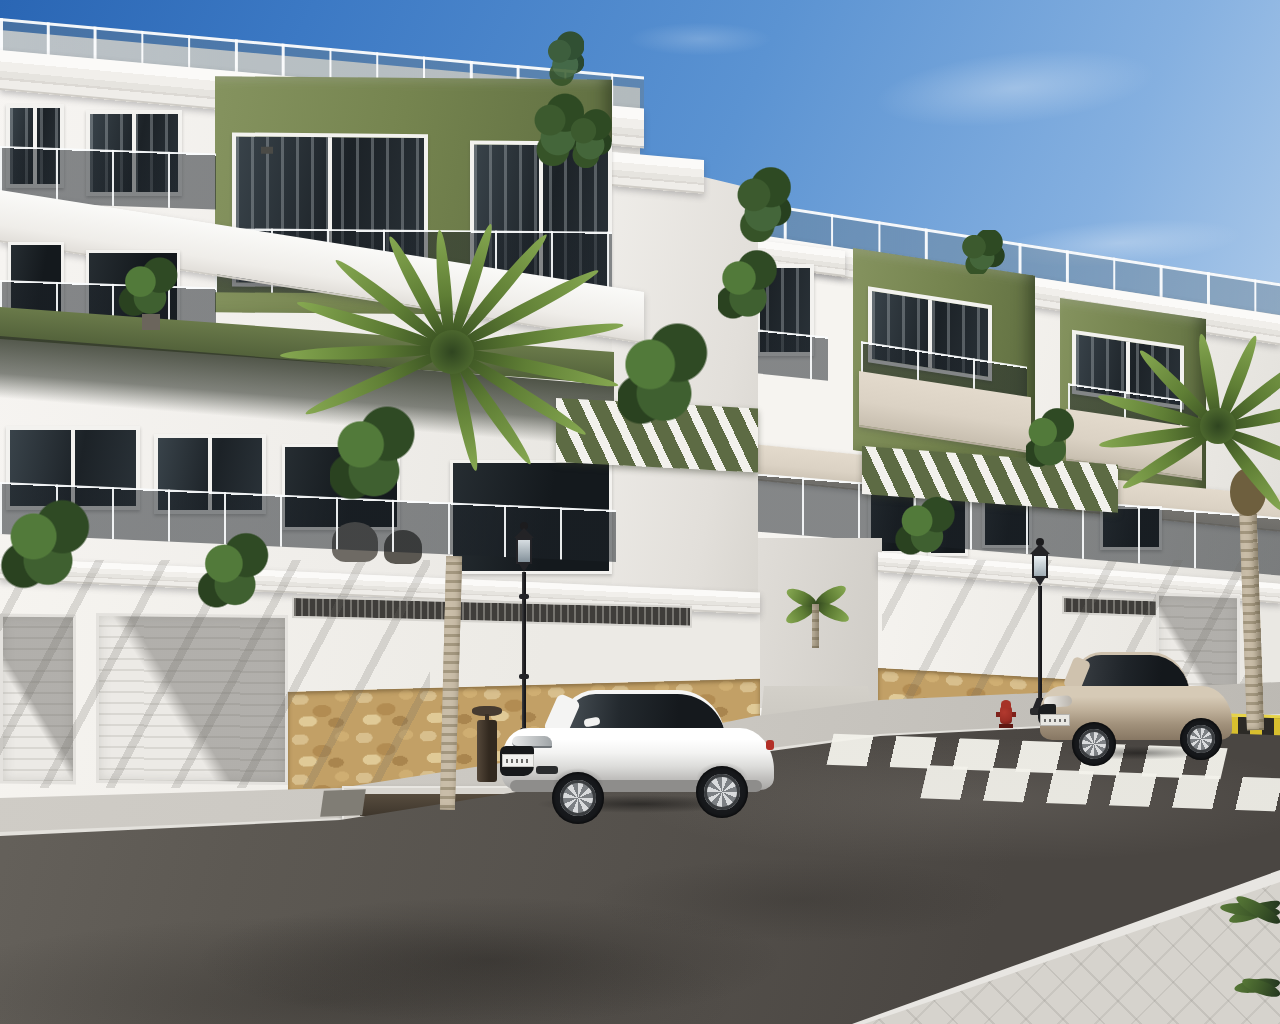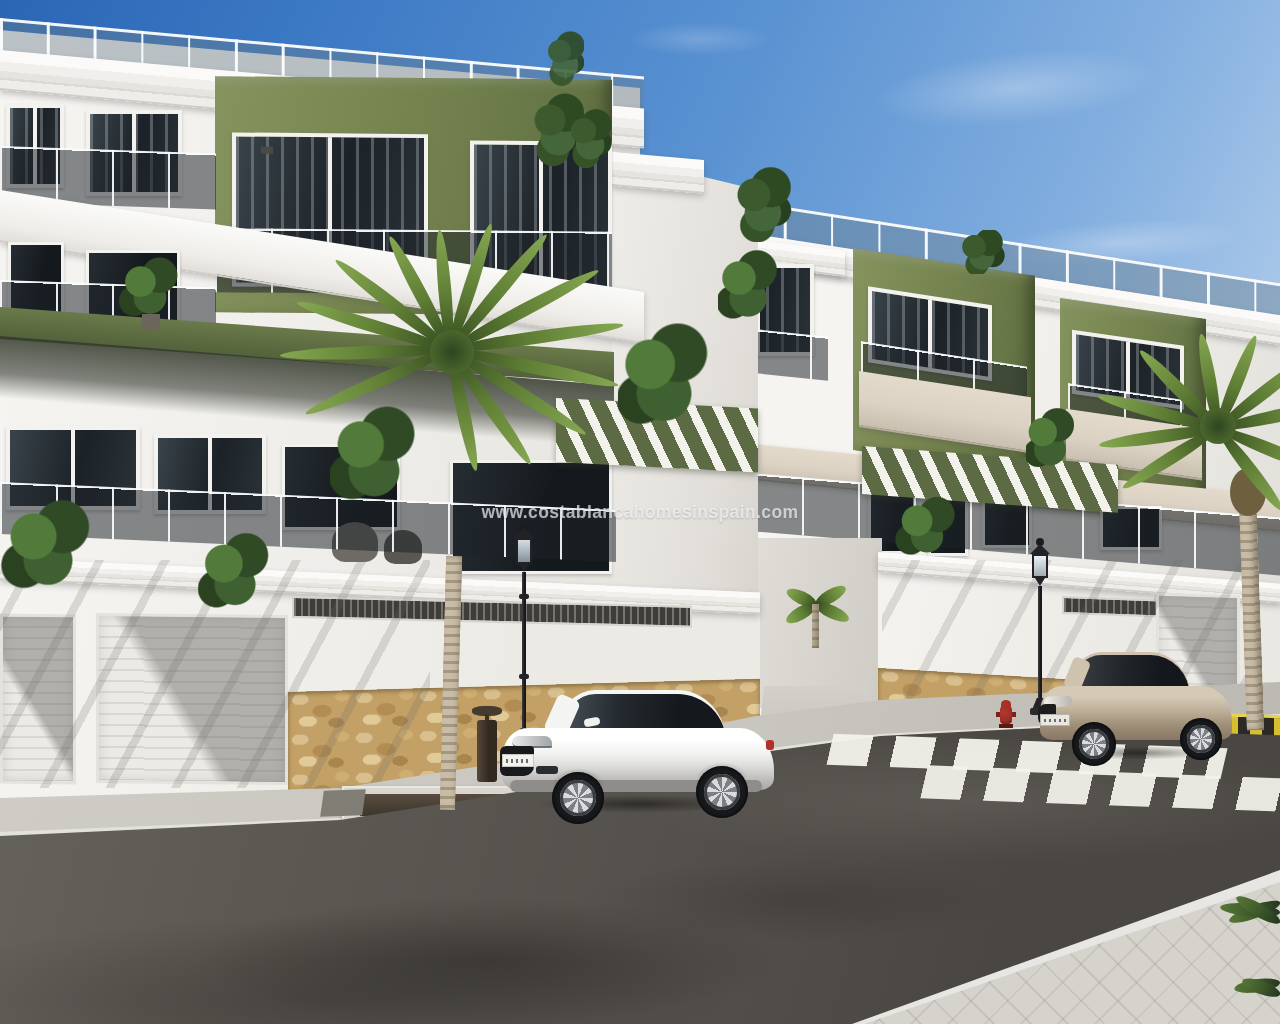--- a/index.html
+++ b/index.html
@@ -285,14 +285,13 @@
   </div>
 
   <div style="left:1222px;top:856px;width:58px;height:170px;">
     <div class="frond" style="left:58px;top:40px;width:54px;transform:rotate(160deg);background:linear-gradient(90deg,#24371f,#3f5a2a 50%,#567736);"></div>
     <div class="frond" style="left:58px;top:50px;width:60px;transform:rotate(185deg);background:linear-gradient(90deg,#24371f,#3f5a2a 50%,#567736);"></div>
     <div class="frond" style="left:58px;top:60px;width:50px;transform:rotate(210deg);background:linear-gradient(90deg,#24371f,#3f5a2a 50%,#567736);"></div>
     <div class="frond" style="left:58px;top:120px;width:46px;transform:rotate(172deg);background:linear-gradient(90deg,#24371f,#3f5a2a 50%,#567736);"></div>
     <div class="frond" style="left:58px;top:132px;width:40px;transform:rotate(200deg);background:linear-gradient(90deg,#24371f,#3f5a2a 50%,#567736);"></div>
   </div>
 
-  <div class="watermark" style="left:640px;top:512px;transform:translate(-50%,-50%);">www.costablancahomesinspain.com</div>
 </div>
 
 </body></html>

